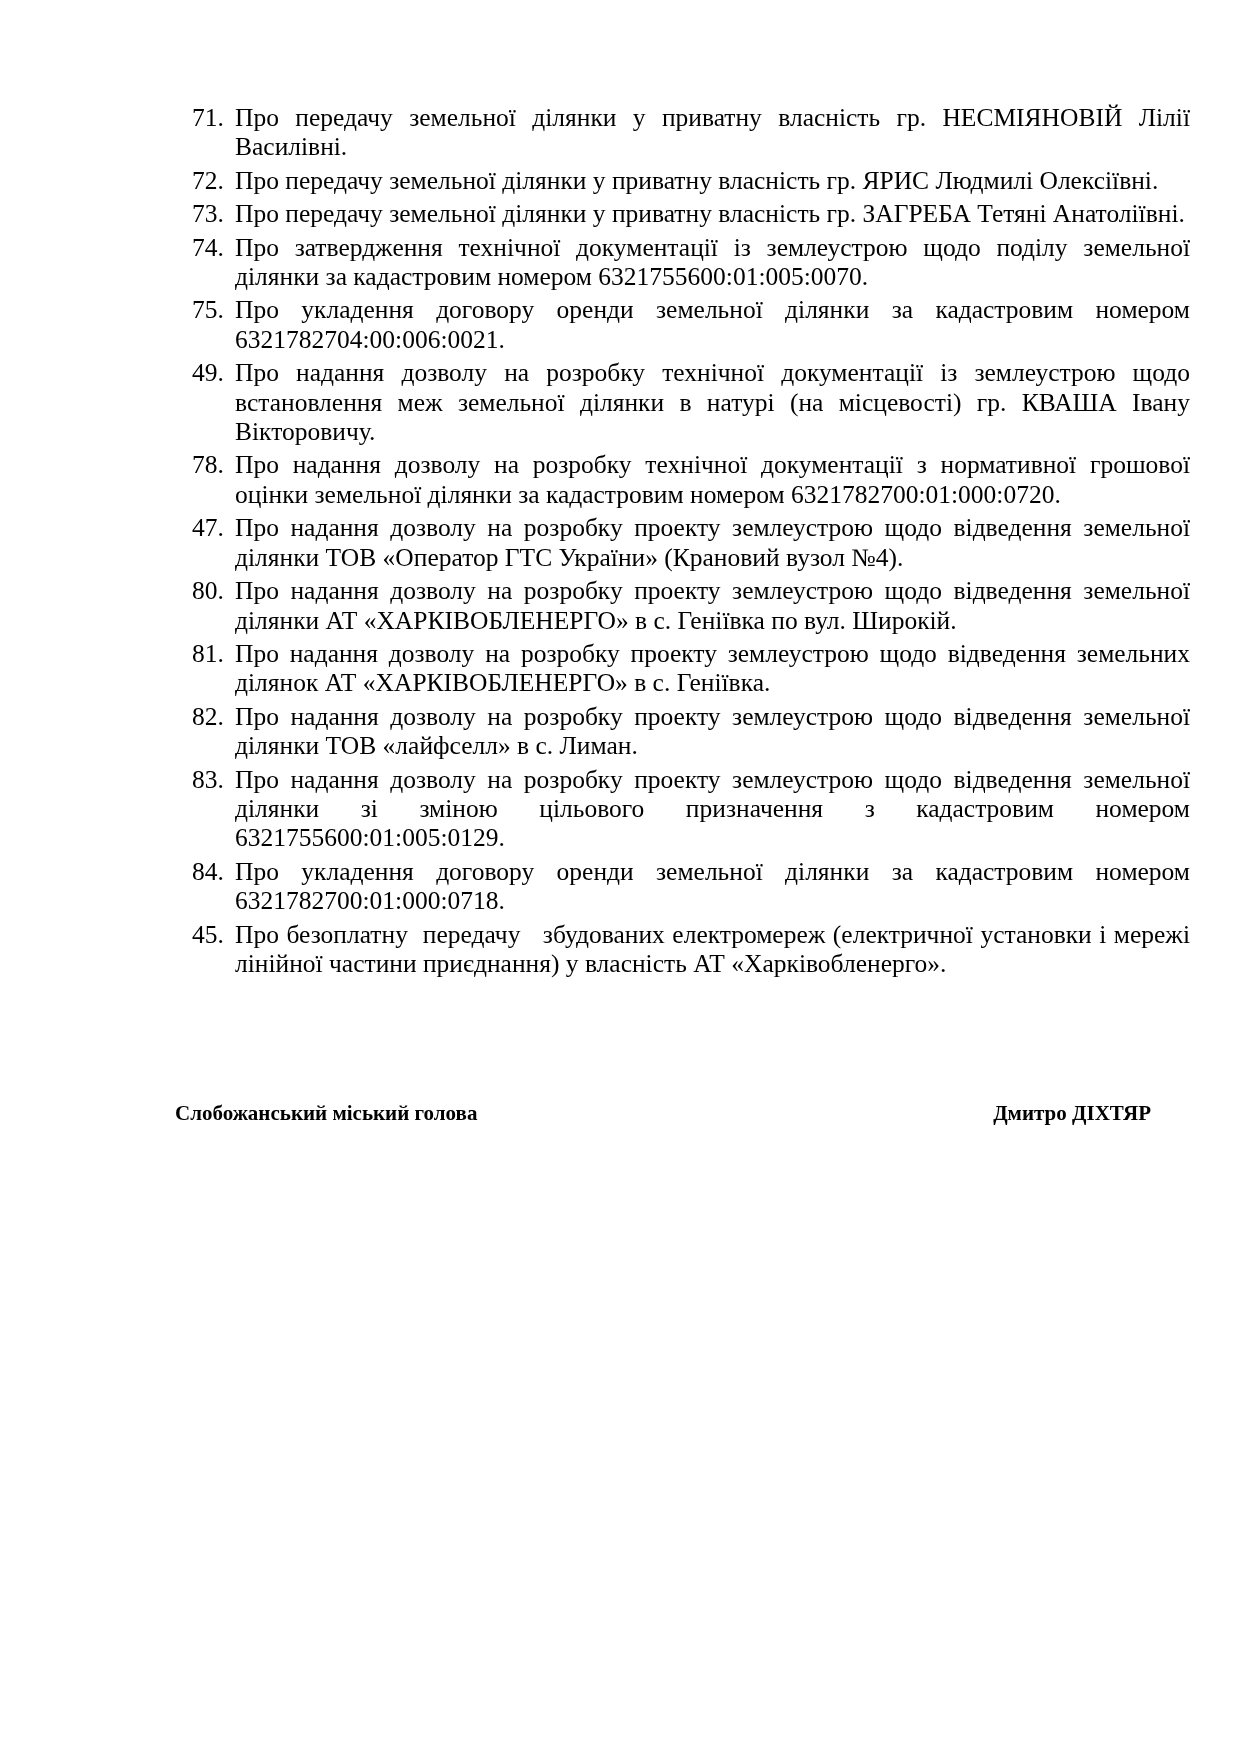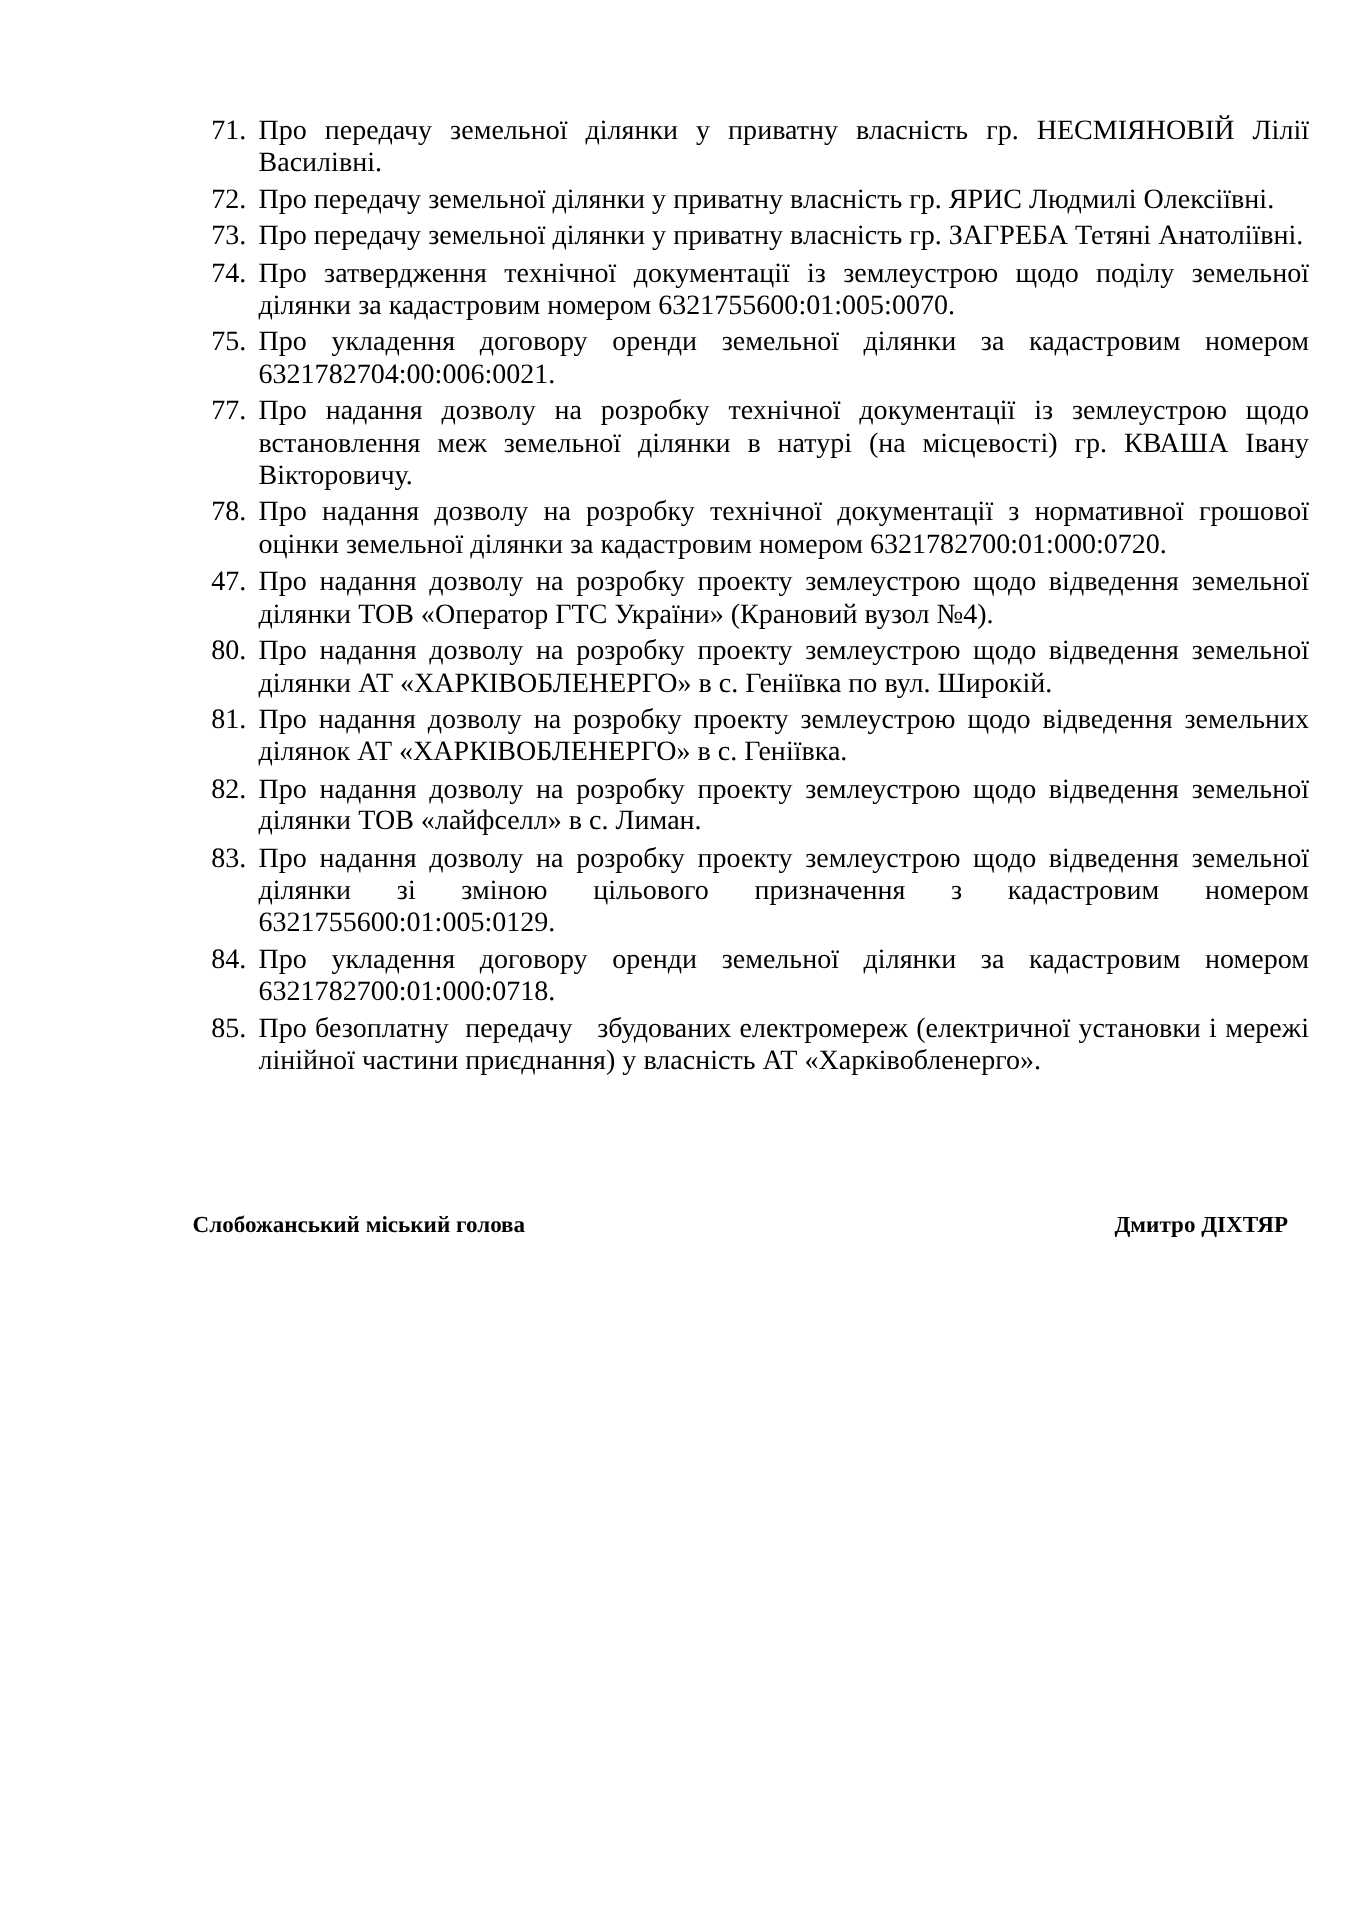--- a/index.html
+++ b/index.html
@@ -48,21 +48,21 @@
     top: 1098px;
     width: 1015px;
     display: flex;
     justify-content: space-between;
     align-items: baseline;
     font-size: 21px;
     line-height: 30px;
     font-weight: bold;
   }
   .signature-row .sig-name {
-    margin-right: 19px;
+    margin-right: 39px;
   }
 </style>
 </head>
 <body>
 
 <div class="page">
 
   <div class="agenda-list">
 
     <div class="agenda-item">
@@ -80,21 +80,21 @@
     <div class="agenda-item">
       <span class="num">74.</span><span class="txt">Про затвердження технічної документації із землеустрою щодо поділу земельної ділянки за кадастровим номером 6321755600:01:005:0070.</span>
     </div>
 
     <div class="agenda-item">
       <span class="num">75.</span><span class="txt">Про укладення договору оренди земельної ділянки за кадастровим номером 6321782704:00:006:0021.</span>
     </div>
 
 
     <div class="agenda-item">
-      <span class="num">77.</span><span class="txt">Про надання дозволу на розробку технічної документації із землеустрою щодо встановлення меж земельної ділянки в натурі (на місцевості) гр. КВАША Івану Вікторовичу.</span>
+      <span class="num">49.</span><span class="txt">Про надання дозволу на розробку технічної документації із землеустрою щодо встановлення меж земельної ділянки в натурі (на місцевості) гр. КВАША Івану Вікторовичу.</span>
     </div>
 
     <div class="agenda-item">
       <span class="num">78.</span><span class="txt">Про надання дозволу на розробку технічної документації з нормативної грошової оцінки земельної ділянки за кадастровим номером 6321782700:01:000:0720.</span>
     </div>
 
     <div class="agenda-item">
       <span class="num">47.</span><span class="txt">Про надання дозволу на розробку проекту землеустрою щодо відведення земельної ділянки ТОВ «Оператор ГТС України» (Крановий вузол №4).</span>
     </div>
 
@@ -112,21 +112,21 @@
 
     <div class="agenda-item">
       <span class="num">83.</span><span class="txt">Про надання дозволу на розробку проекту землеустрою щодо відведення земельної ділянки зі зміною цільового призначення з кадастровим номером 6321755600:01:005:0129.</span>
     </div>
 
     <div class="agenda-item">
       <span class="num">84.</span><span class="txt">Про укладення договору оренди земельної ділянки за кадастровим номером 6321782700:01:000:0718.</span>
     </div>
 
     <div class="agenda-item">
-      <span class="num">85.</span><span class="txt">Про безоплатну&nbsp; передачу &nbsp; збудованих електромереж (електричної установки і мережі лінійної частини приєднання) у власність АТ «Харківобленерго».</span>
+      <span class="num">45.</span><span class="txt">Про безоплатну&nbsp; передачу &nbsp; збудованих електромереж (електричної установки і мережі лінійної частини приєднання) у власність АТ «Харківобленерго».</span>
     </div>
 
   </div>
 
   <div class="signature-row">
     <span class="sig-title">Слобожанський міський голова</span>
     <span class="sig-name">Дмитро ДІХТЯР</span>
   </div>
 
 </div>

